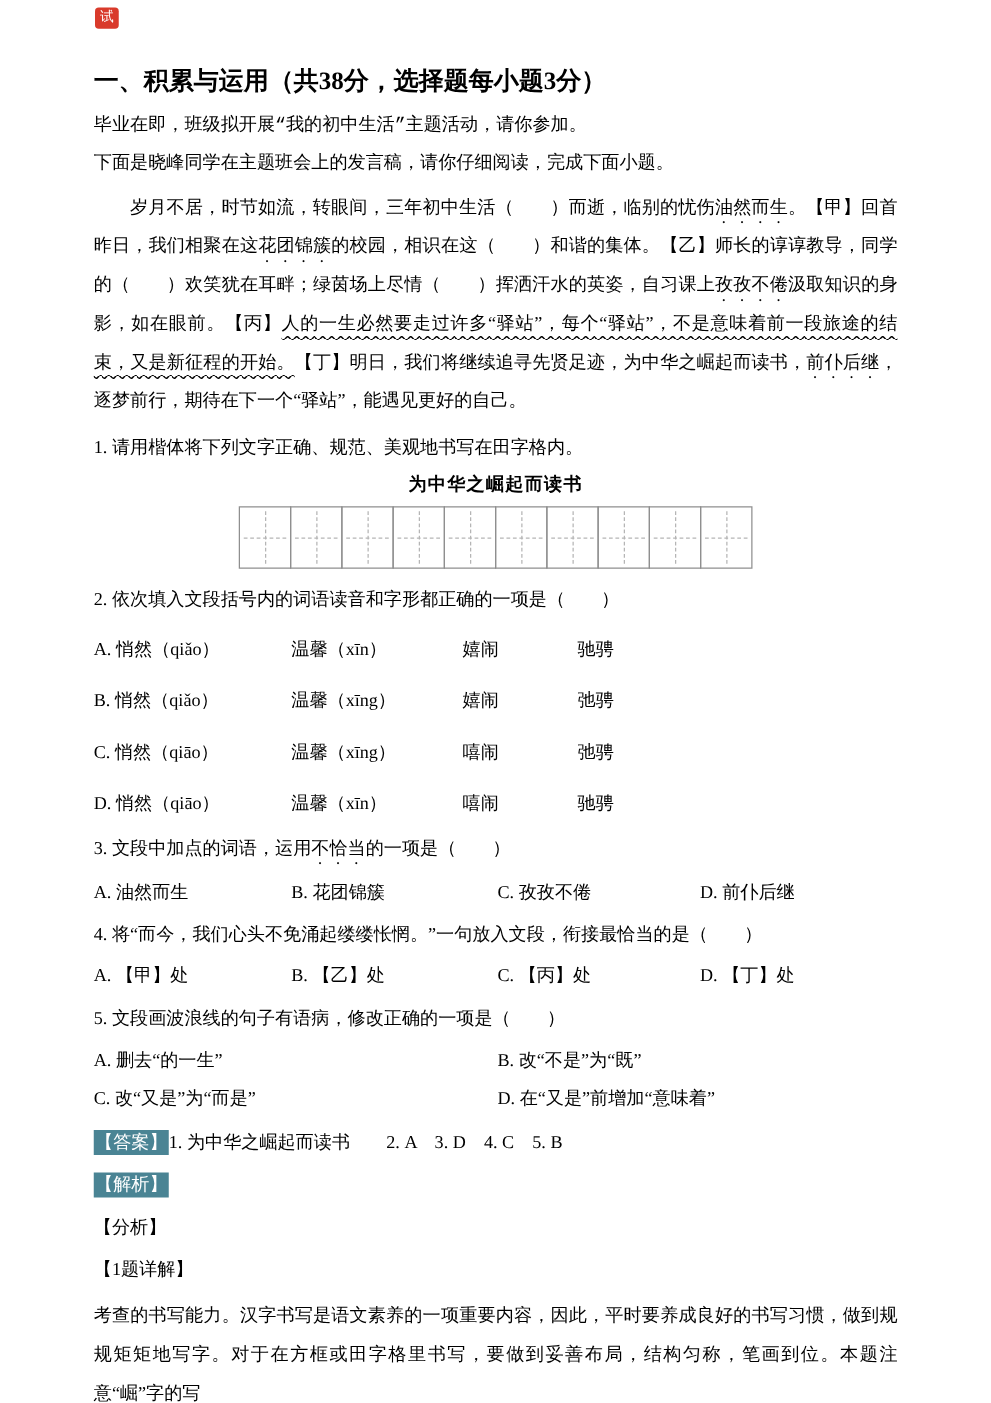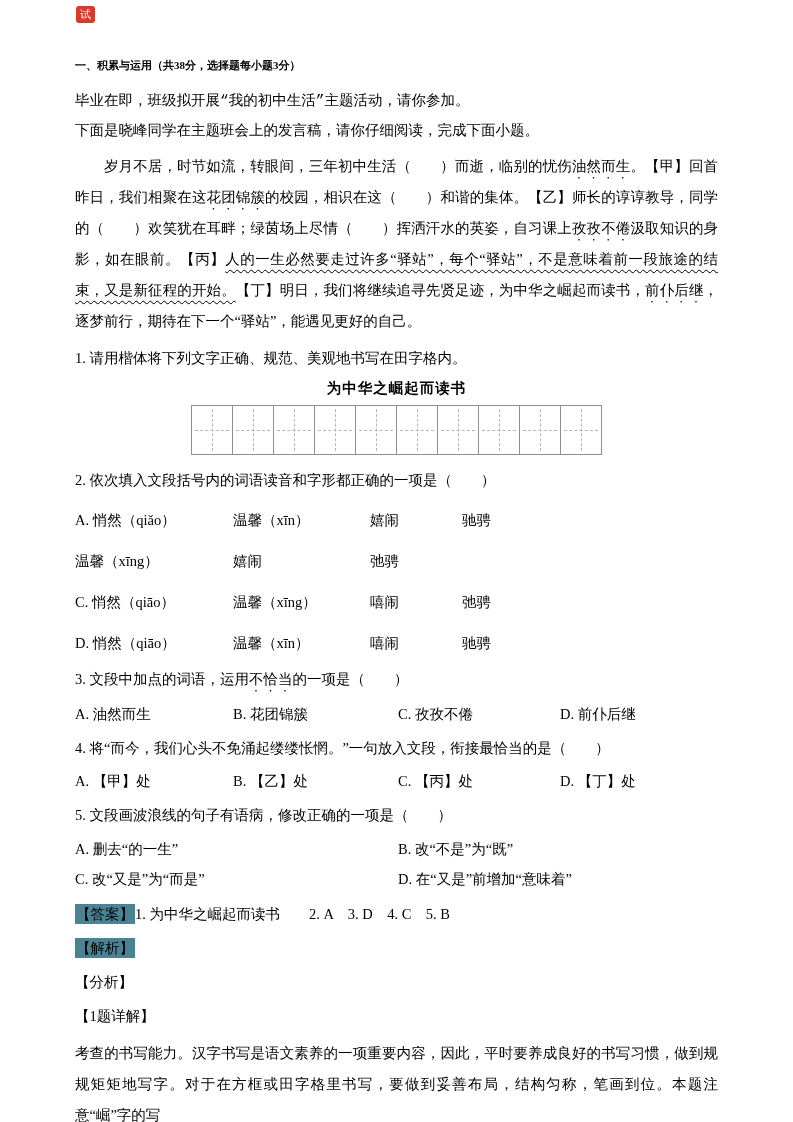--- a/index.html
+++ b/index.html
@@ -11,21 +11,21 @@
     font-family: "Liberation Serif", "DejaVu Serif", serif;
     font-size: 14.5px; color: #000;
   }
   .badge {
     position: absolute; top: 6px; left: 76px;
     background: var(--badge-red, #d93a2b); color: #fff;
     font-size: 11px; line-height: 17px; text-align: center;
     width: 19px; height: 17px; border-radius: 3px;
     font-family: "Liberation Sans", "DejaVu Sans", sans-serif;
   }
-  .heading { font-size: 11px; font-weight: bold; margin: 0 0 16px 0; line-height: 19px; }
+  .heading { font-size: 20px; font-weight: bold; margin: 0 0 16px 0; line-height: 19px; }
   .intro { margin: 0 0 9px 0; line-height: 21px; font-family: Liberation Mono, monospace; }
   .passage { margin: 2px 0 8px 0; line-height: 31px; text-indent: 2em; text-align: justify; }
   .seg-normal { }
   .seg-dots, .dotted {
     -webkit-text-emphasis: filled dot; text-emphasis: filled dot;
     -webkit-text-emphasis-position: under right; text-emphasis-position: under right;
   }
   .seg-wavy {
     text-decoration: underline; text-decoration-style: wavy;
     text-decoration-thickness: 1px; text-underline-offset: 5px;
@@ -35,21 +35,21 @@
   .tianzige { display: flex; justify-content: center; margin: 0 0 12px 0; }
   .tz-cell { width: 42px; height: 50px; border: 1px solid #8f8f8f; margin-left: -1px; position: relative; }
   .tz-cell:first-child { margin-left: 0; }
   .tz-cell::before { content: ""; position: absolute; top: 3px; bottom: 3px; left: 50%; border-left: 1px dashed #b5b5b5; }
   .tz-cell::after  { content: ""; position: absolute; left: 3px; right: 3px; top: 50%; border-top: 1px dashed #b5b5b5; }
   .opt-table { margin: 0 0 8px 0; }
   .opt-trow { display: grid; grid-template-columns: 158px 137px 92px auto; line-height: 29px; margin-top: 12px; }
   .opt-row4 { display: grid; grid-template-columns: 158px 165px 162px auto; line-height: 29px; margin: 0 0 6px 0; }
   .opt-grid2 { display: grid; grid-template-columns: 323px auto; line-height: 30px; margin: 0 0 8px 0; }
   .ans-line, .plain-line { margin: 0 0 10px 0; line-height: 24px; }
-  .hl { background: var(--hl-bg, #4a8494); color: #000000; padding: 2px 1px; }
+  .hl { background: var(--hl-bg, #4a8494); color: #ffffff; padding: 2px 1px; }
   .detail { margin: 2px 0 0 0; line-height: 31px; text-align: justify; }
 </style>
 </head>
 <body>
 
 <div class="page">
 
   <div class="badge">试</div>
 
   <h1 class="heading">一、积累与运用（共38分，选择题每小题3分）</h1>
@@ -76,20 +76,21 @@
 
   <p class="stem">2. 依次填入文段括号内的词语读音和字形都正确的一项是（　　）</p>
   <div class="opt-table">
     <div class="opt-trow">
       <span><span>A.</span>&nbsp;<span>悄然（qiǎo）</span></span>
       <span>温馨（xīn）</span>
       <span>嬉闹</span>
       <span>驰骋</span>
     </div>
     <div class="opt-trow">
+      <span><span>B.</span>&nbsp;<span>悄然（qiǎo）</span></span>
       <span>温馨（xīng）</span>
       <span>嬉闹</span>
       <span>弛骋</span>
     </div>
     <div class="opt-trow">
       <span><span>C.</span>&nbsp;<span>悄然（qiāo）</span></span>
       <span>温馨（xīng）</span>
       <span>嘻闹</span>
       <span>弛骋</span>
     </div>

